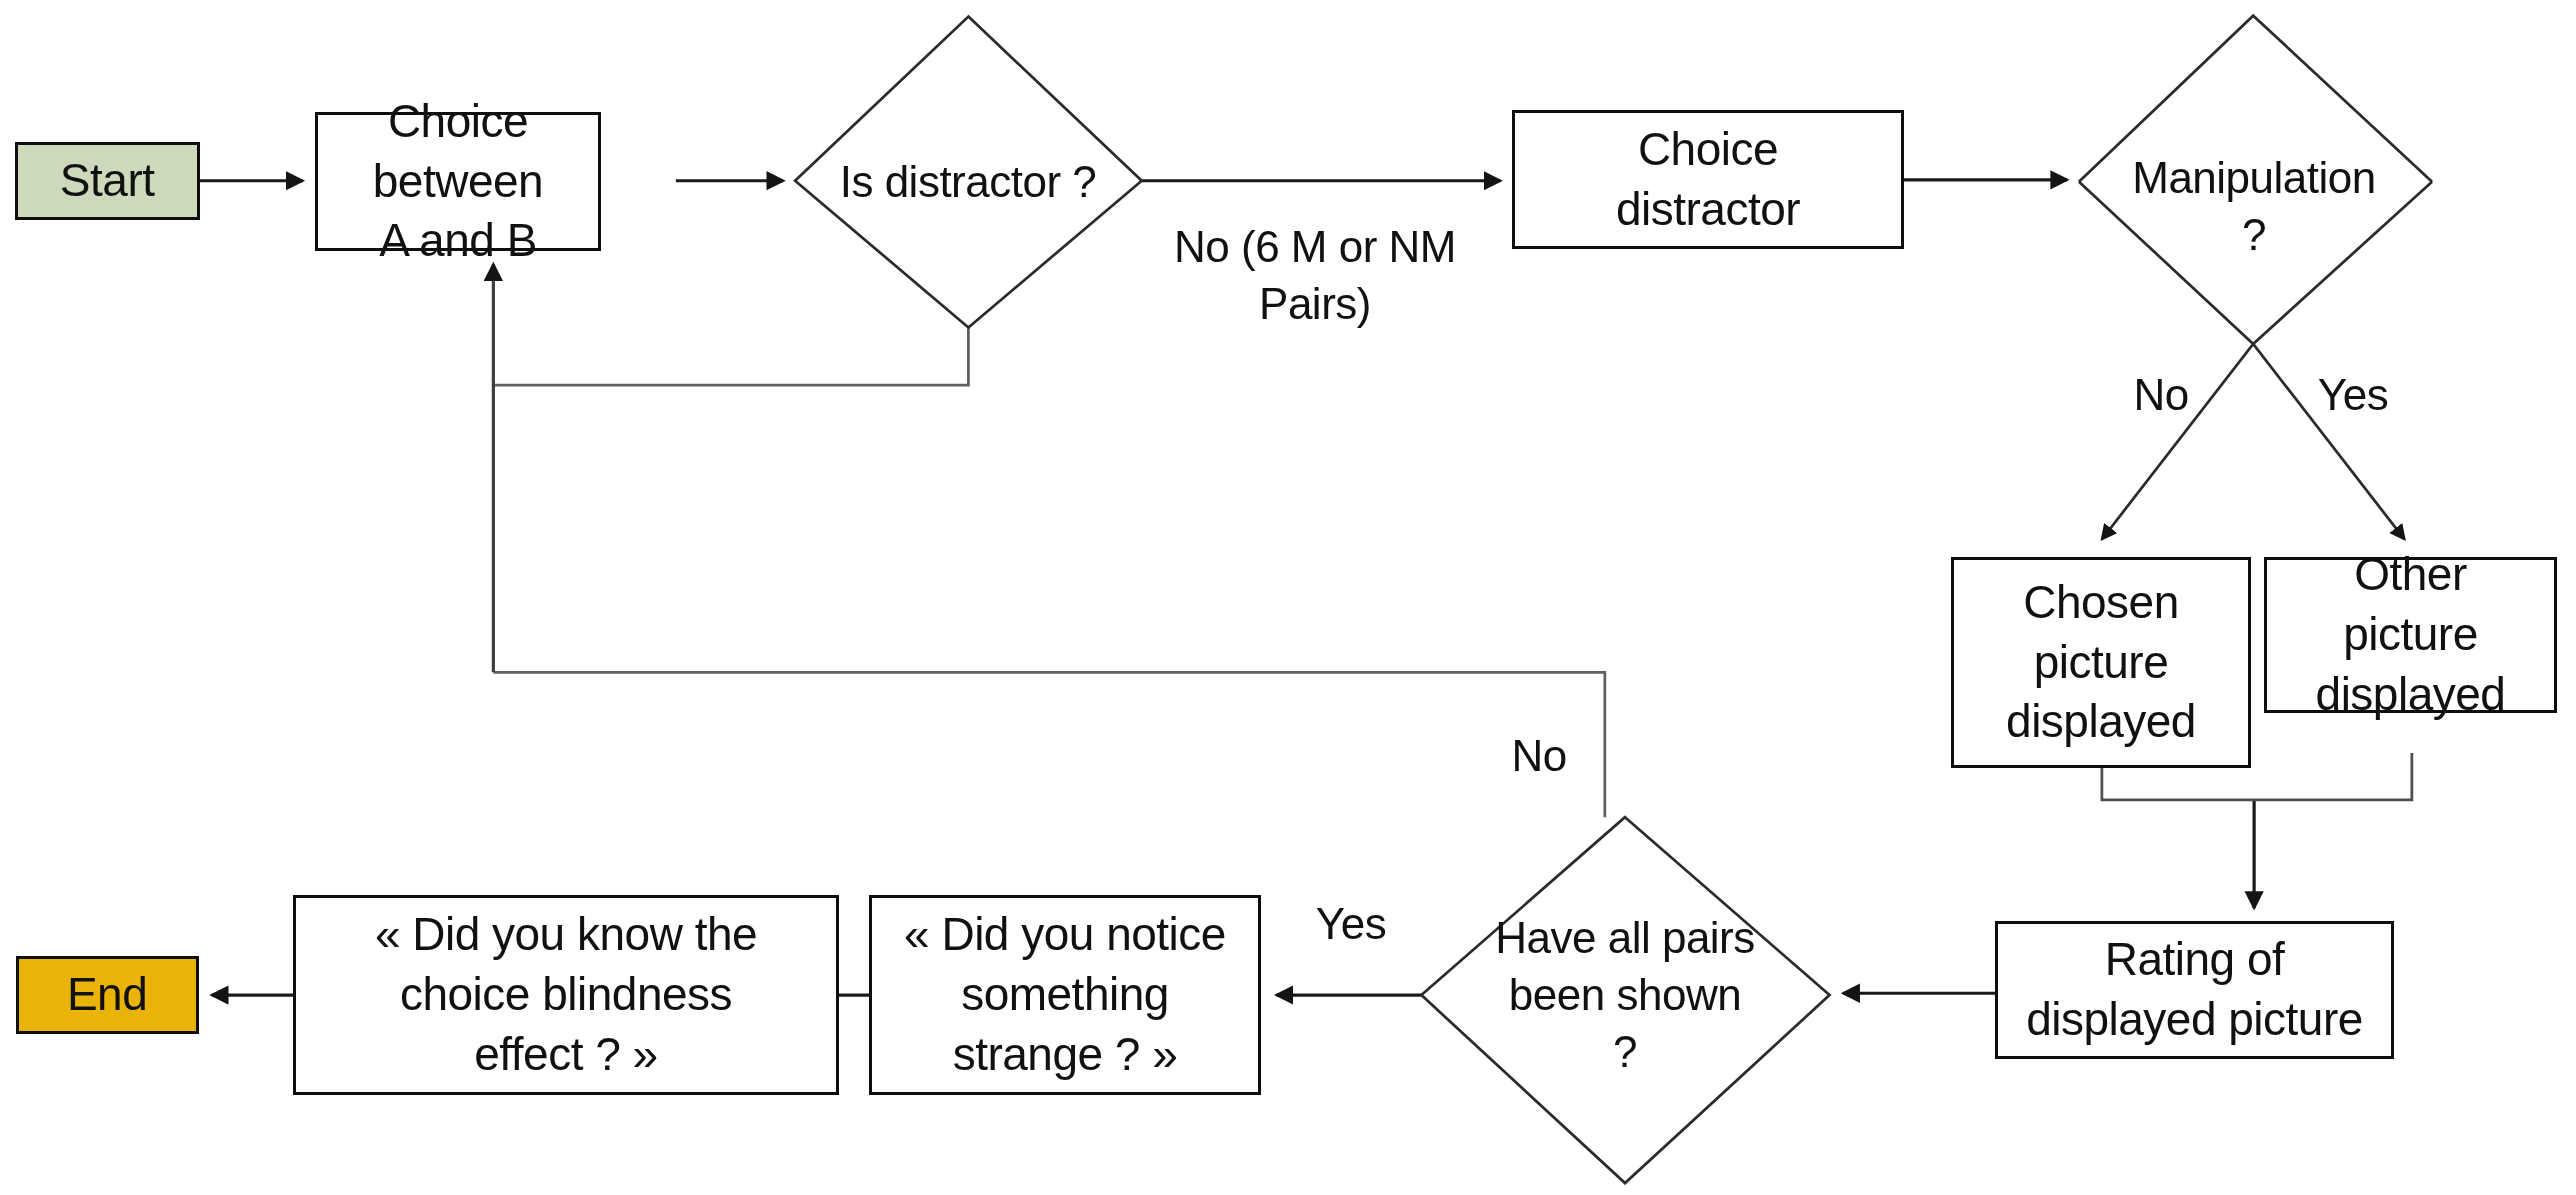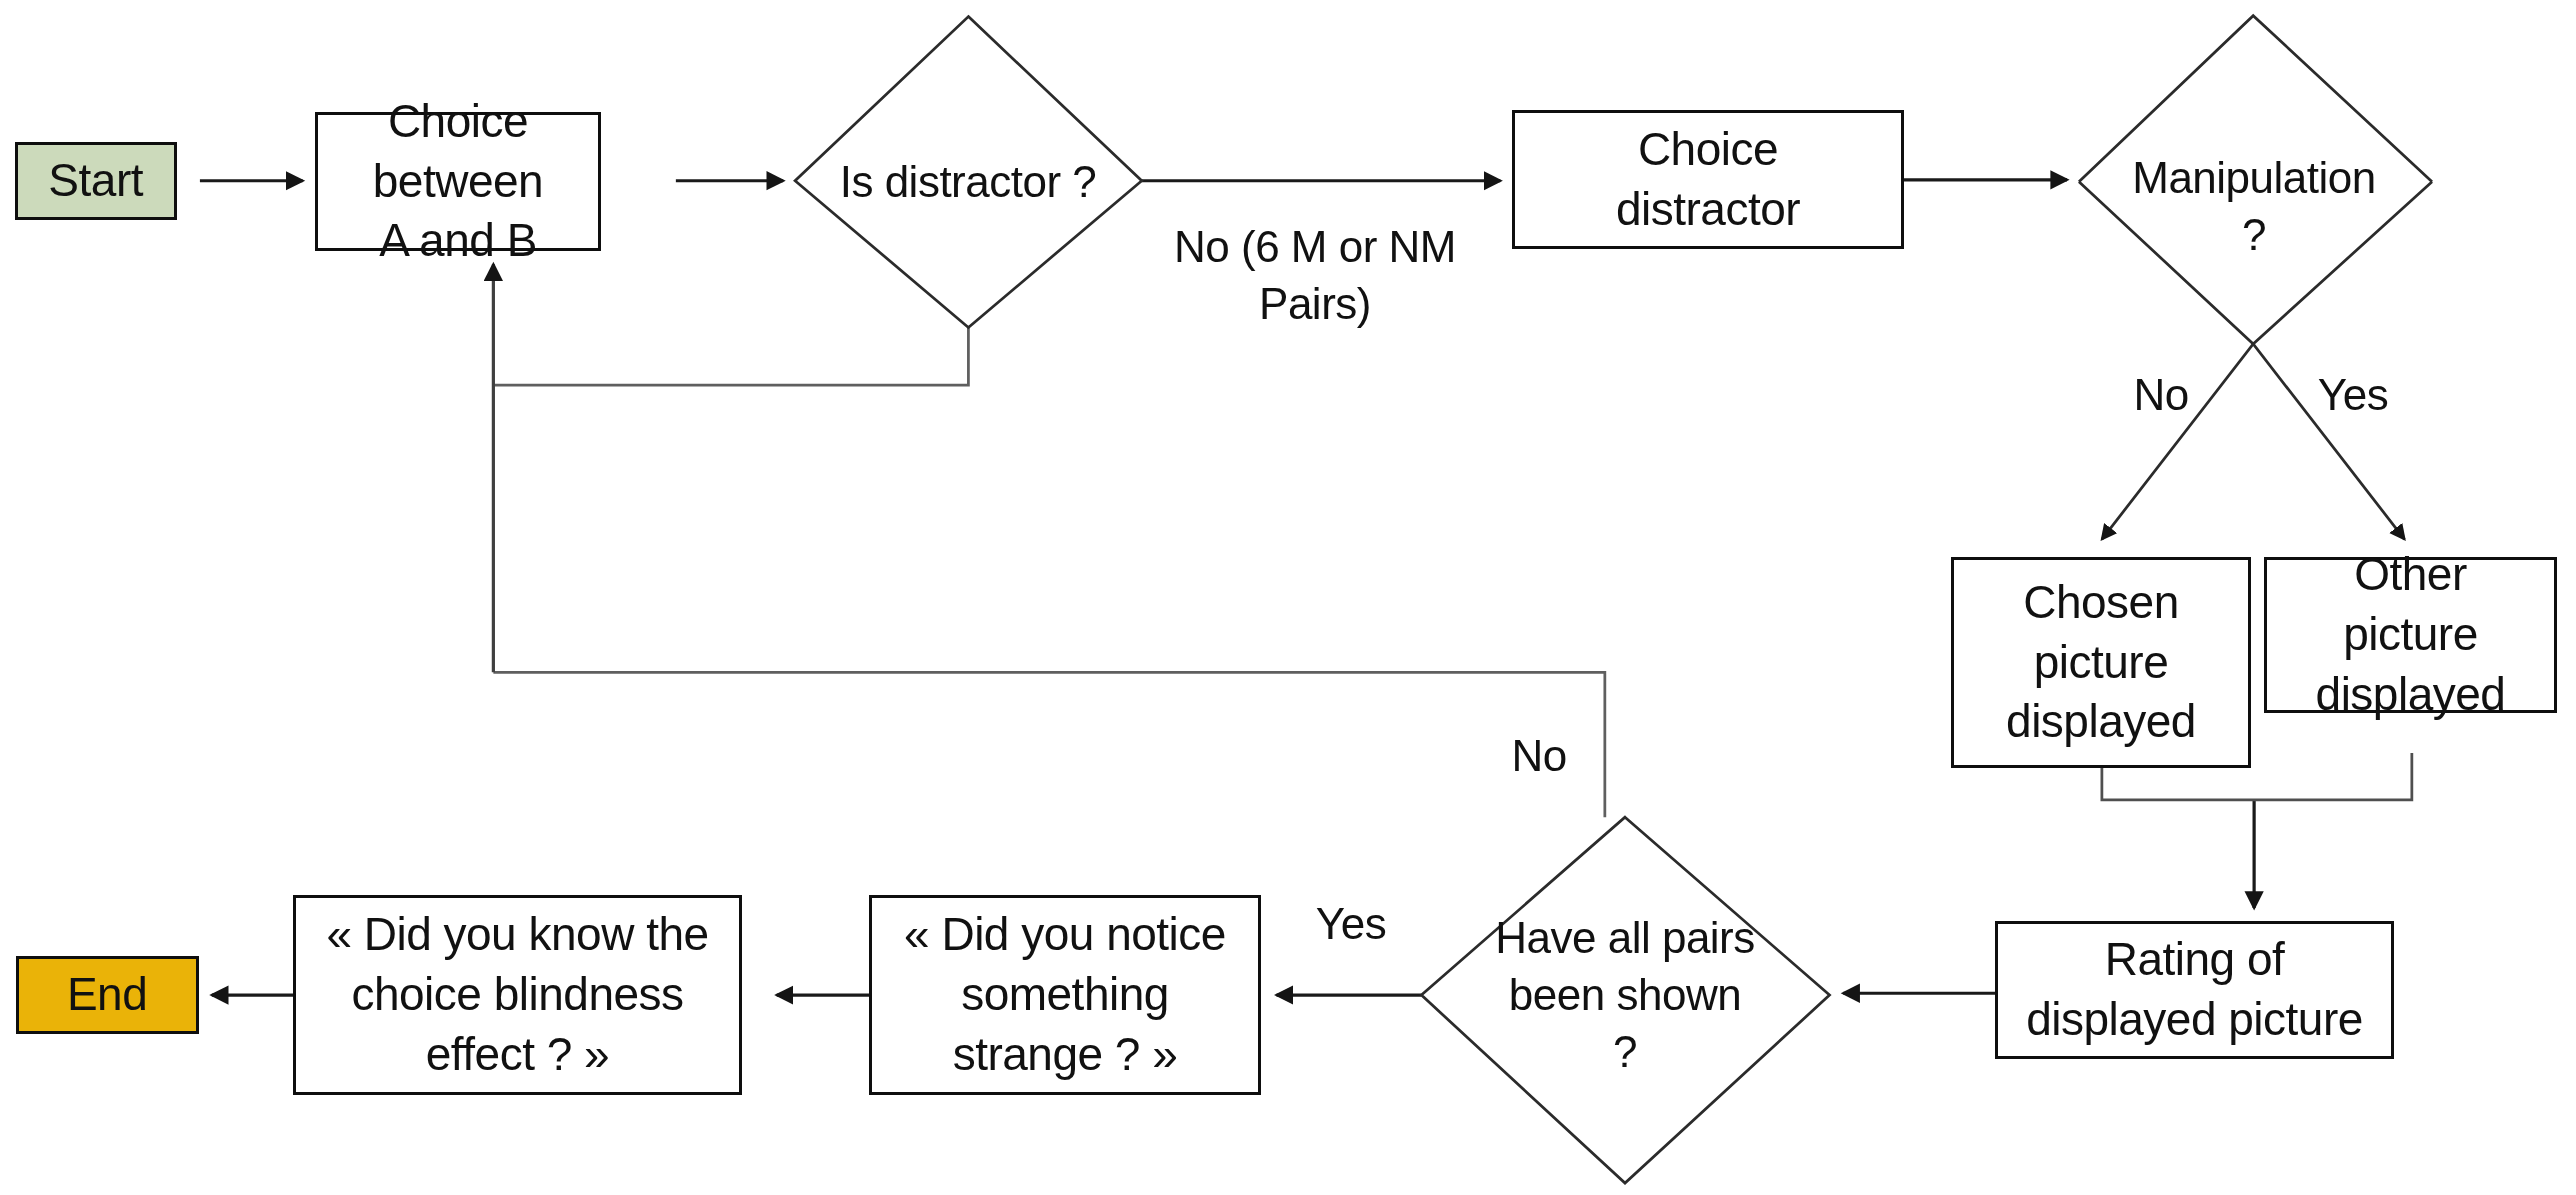--- a/index.html
+++ b/index.html
@@ -54,21 +54,21 @@
 
     <g stroke="#2b2b2b" stroke-width="3" fill="none">
       <polyline points="2267,198 2457,17 2652,198"></polyline>
       <polyline points="2267,198 2457,375 2622,588" marker-end="url(#ah)"></polyline>
       <polyline points="2652,198 2457,375 2292,588" marker-end="url(#ah)"></polyline>
     </g>
 
     <polygon points="1772,891 1995,1085 1772,1290 1550,1085" fill="#ffffff" stroke="#2b2b2b" stroke-width="3"></polygon>
   </svg>
 
-  <div class="node start-fill" style="left:14.7px;top:142px;width:162px;height:78px;">
+  <div class="node start-fill" style="left:14.7px;top:142px;width:185px;height:78px;">
     <span class="lbl">Start</span>
   </div>
 
   <div class="node" style="left:315px;top:112px;width:286px;height:139px;">
     <span class="lbl">Choice between
 A and B</span>
   </div>
 
   <div class="node" style="left:1512px;top:110px;width:392px;height:139px;">
     <span class="lbl">Choice
@@ -91,21 +91,21 @@
     <span class="lbl">Rating of
 displayed picture</span>
   </div>
 
   <div class="node" style="left:869px;top:895px;width:392px;height:200px;">
     <span class="lbl">« Did you notice
 something
 strange ? »</span>
   </div>
 
-  <div class="node" style="left:293px;top:895px;width:449px;height:200px;">
+  <div class="node" style="left:293px;top:895px;width:546px;height:200px;">
     <span class="lbl">« Did you know the
 choice blindness
 effect ? »</span>
   </div>
 
   <div class="node end-fill" style="left:15.6px;top:956px;width:183px;height:78px;">
     <span class="lbl">End</span>
   </div>
 
   <div class="diamond-label" style="left:968px;top:182px;">Is distractor ?</div>

